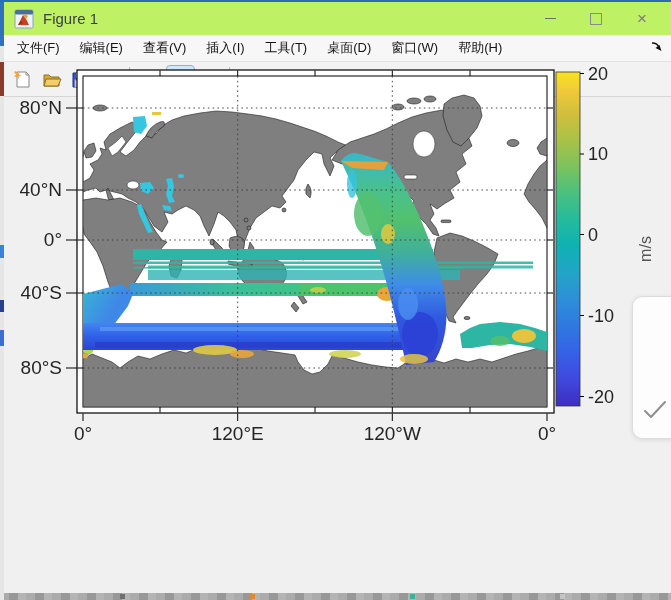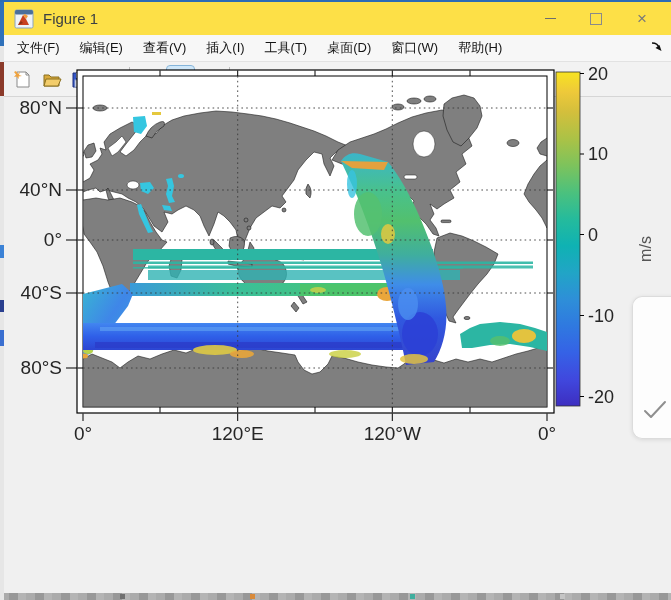--- a/index.html
+++ b/index.html
@@ -1,21 +1,21 @@
 <!DOCTYPE html>
 <html><head>
 <meta charset="utf-8">
 <style>
   html,body{margin:0;padding:0;background:#d8d8d8;}
   .window{position:relative;width:671px;height:600px;background:#f0f0f0;overflow:hidden;
           font-family:"Liberation Sans","DejaVu Sans",sans-serif;}
   .edge-top{position:absolute;left:0;top:0;width:671px;height:2px;background:#2c6cb5;z-index:30;}
   .edge-left{position:absolute;left:0;top:0;width:4px;height:600px;background:#e6e6e6;z-index:30;}
   .edge-left .seg{position:absolute;left:0;width:4px;}
-  .titlebar{position:absolute;left:4px;top:2px;width:667px;height:33px;background:#fde047;display:flex;align-items:center;}
+  .titlebar{position:absolute;left:4px;top:2px;width:667px;height:33px;background:#bef264;display:flex;align-items:center;}
   .app-icon{margin-left:10px;width:20px;height:20px;}
   .title-text{margin-left:9px;font-size:15px;color:#3c4043;}
   .win-controls{position:absolute;right:6px;top:0;height:33px;display:flex;align-items:center;}
   .win-btn{width:46px;height:33px;display:flex;align-items:center;justify-content:center;color:#6d6d6d;}
   .glyph-min{width:11px;height:0;border-bottom:1px solid #6d6d6d;}
   .glyph-max{width:10px;height:10px;border:1px solid #8a8a8a;}
   .glyph-close{font-size:17px;line-height:17px;color:#7a7a7a;}
   .menubar{position:absolute;left:4px;top:35px;width:667px;height:26px;background:#f7f7f7;
            display:flex;align-items:center;border-bottom:1px solid #e2e2e2;}
   .menu-item{font-size:13px;color:#141414;padding:0 7px;margin-left:6px;white-space:nowrap;}

